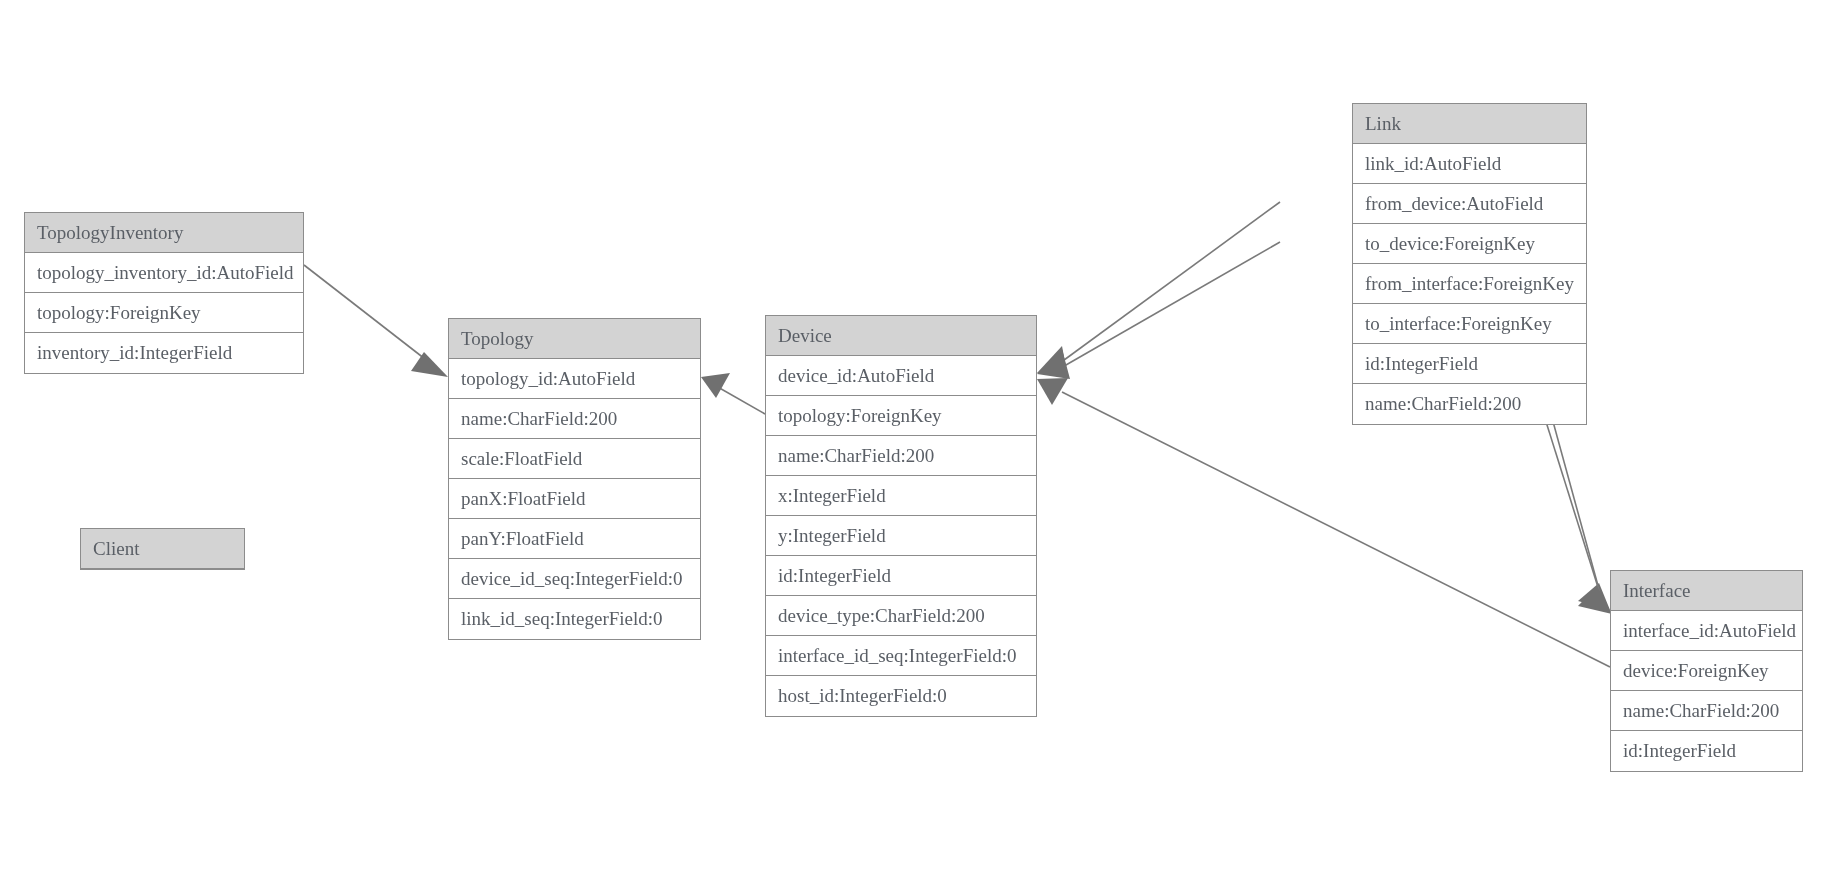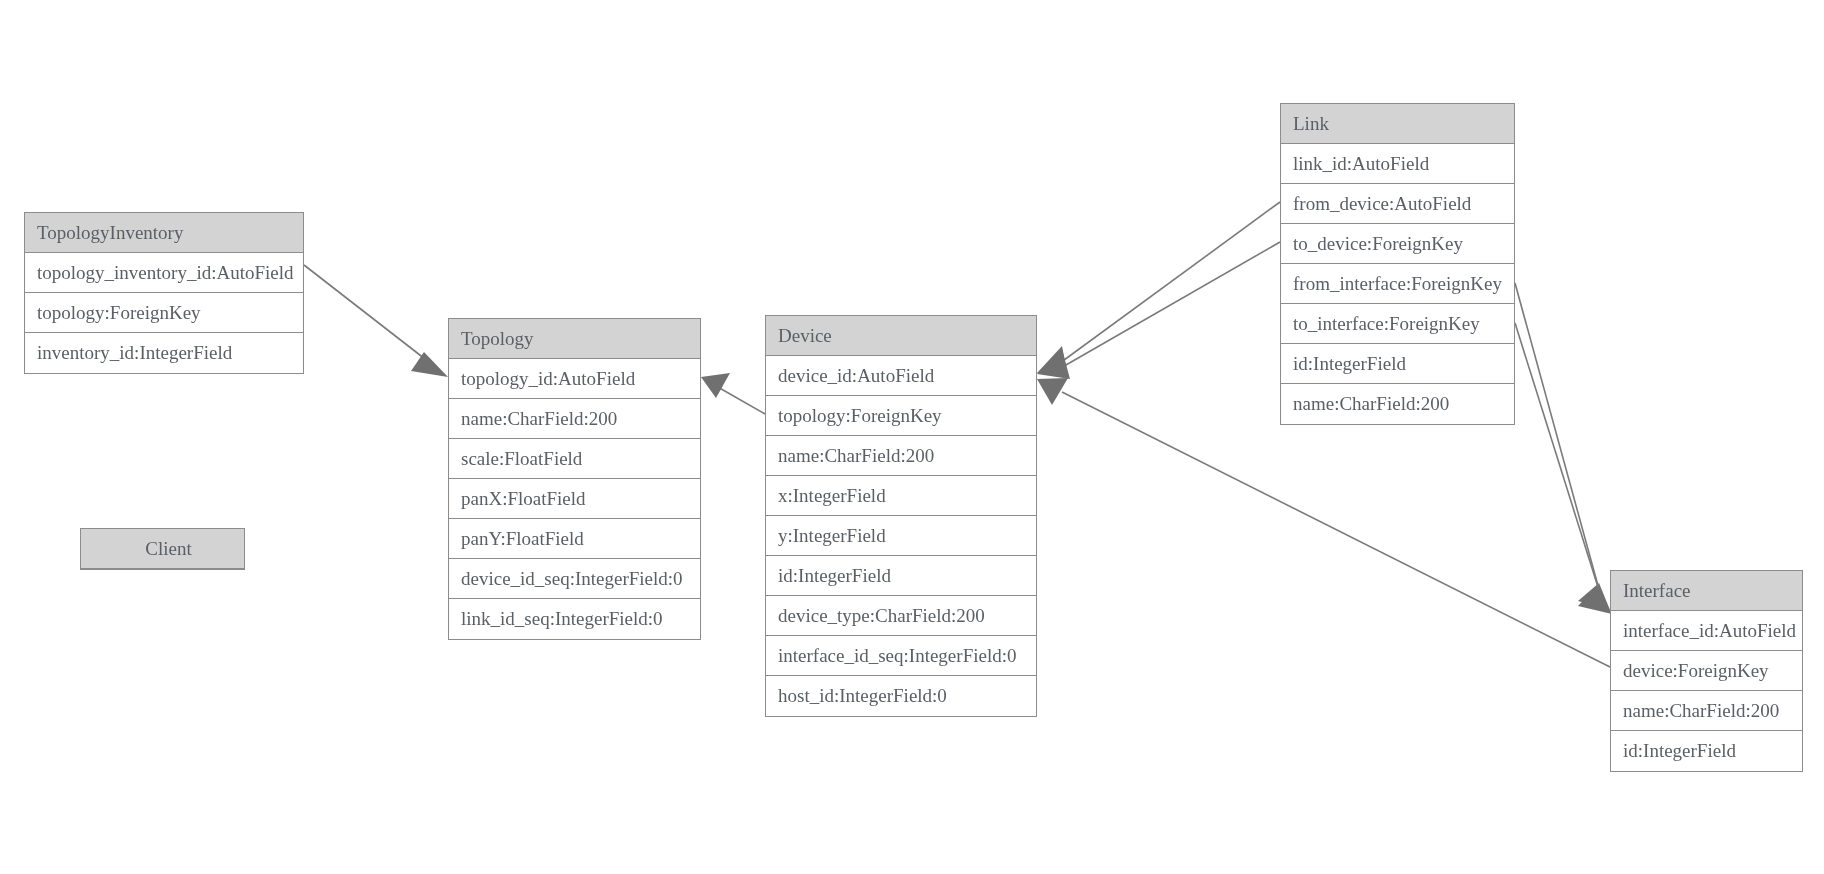--- a/index.html
+++ b/index.html
@@ -136,21 +136,21 @@
       <li class="entity-field">name:CharField:200</li>
       <li class="entity-field">x:IntegerField</li>
       <li class="entity-field">y:IntegerField</li>
       <li class="entity-field">id:IntegerField</li>
       <li class="entity-field">device_type:CharField:200</li>
       <li class="entity-field">interface_id_seq:IntegerField:0</li>
       <li class="entity-field">host_id:IntegerField:0</li>
     </ul>
   </div>
 
-  <div class="entity" style="left:1280px; top:103px; width:235px;">
+  <div class="entity" style="left:1352px; top:103px; width:235px;">
     <div class="entity-header">Link</div>
     <ul class="entity-fields">
       <li class="entity-field">link_id:AutoField</li>
       <li class="entity-field">from_device:AutoField</li>
       <li class="entity-field">to_device:ForeignKey</li>
       <li class="entity-field">from_interface:ForeignKey</li>
       <li class="entity-field">to_interface:ForeignKey</li>
       <li class="entity-field">id:IntegerField</li>
       <li class="entity-field">name:CharField:200</li>
     </ul>
@@ -159,17 +159,17 @@
   <div class="entity" style="left:1610px; top:570px; width:193px;font-family:Liberation Serif, serif;">
     <div class="entity-header">Interface</div>
     <ul class="entity-fields">
       <li class="entity-field">interface_id:AutoField</li>
       <li class="entity-field">device:ForeignKey</li>
       <li class="entity-field">name:CharField:200</li>
       <li class="entity-field">id:IntegerField</li>
     </ul>
   </div>
 
-  <div class="entity" style="left:80px; top:528px; width:165px;text-align:center;">
+  <div class="entity" style="left:80px; top:528px; width:165px;">
     <div class="entity-header">Client</div>
   </div>
 
 </div>
 
 </body></html>

